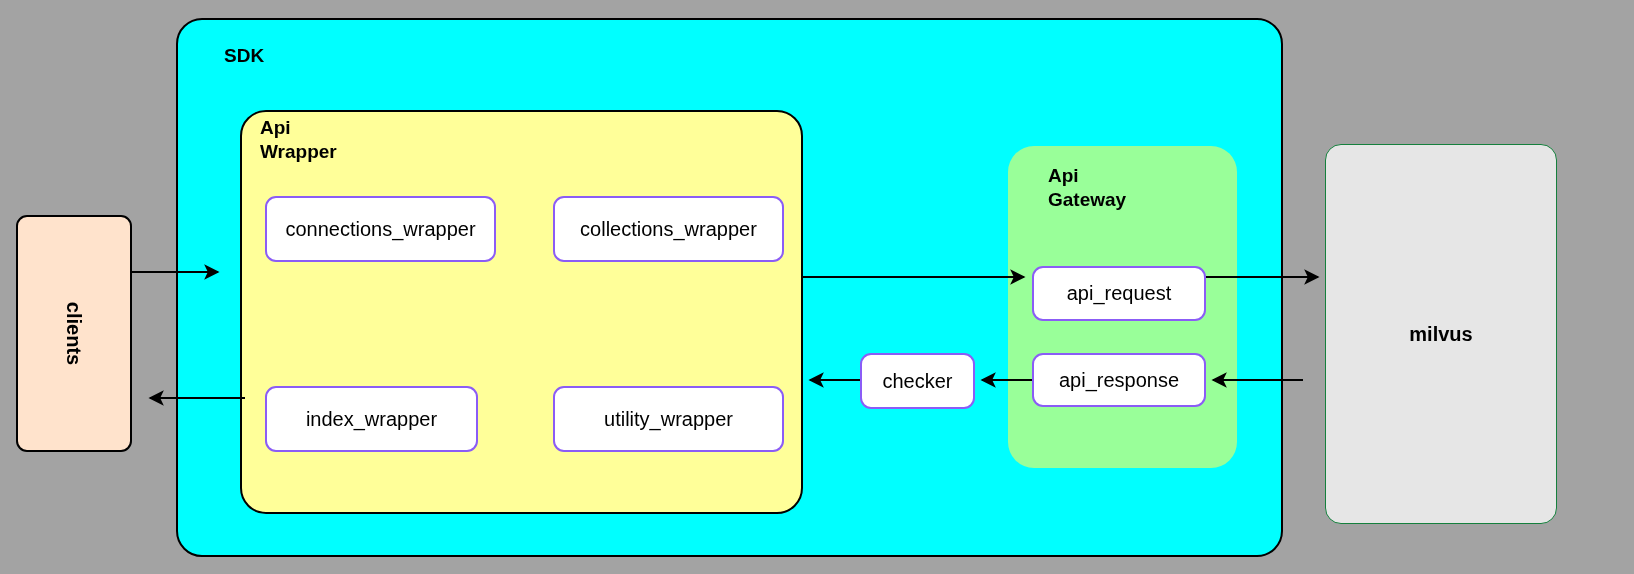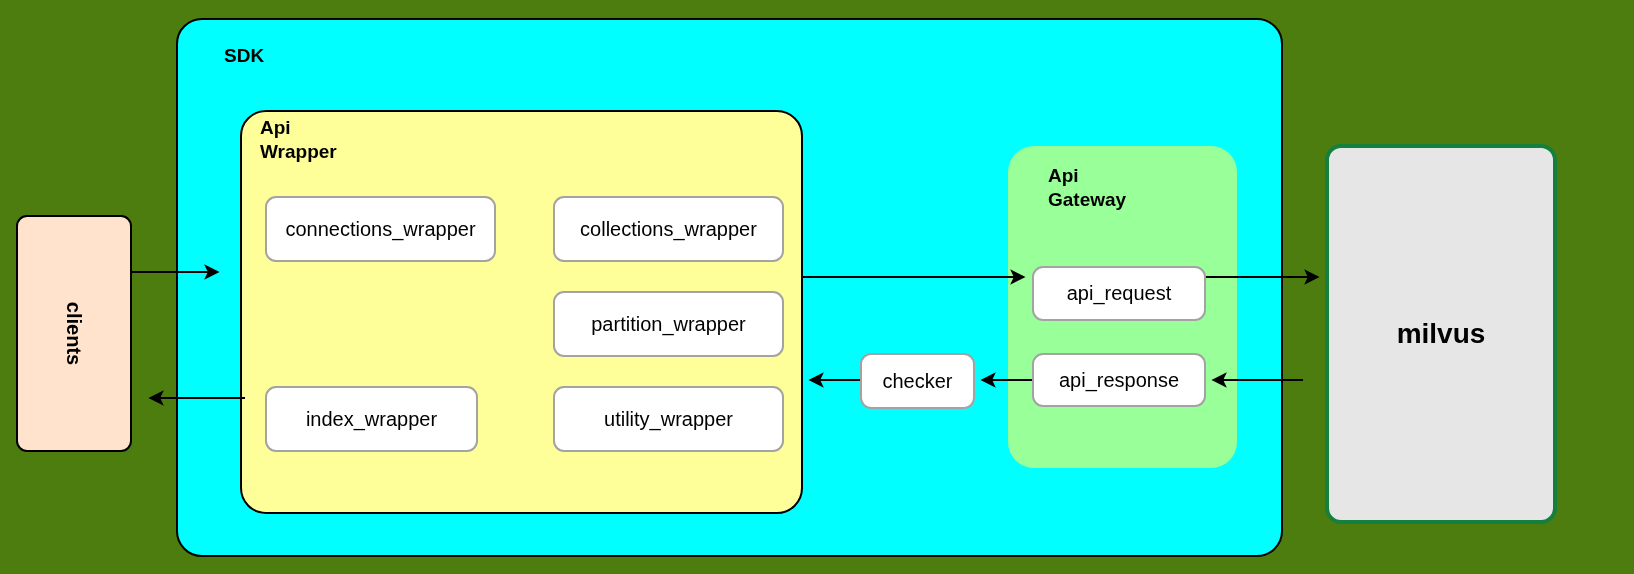--- a/index.html
+++ b/index.html
@@ -7,21 +7,21 @@
     padding: 0;
     background: #ffffff;
   }
   body {
     font-family: "Liberation Sans", sans-serif;
   }
   #canvas {
     position: relative;
     width: 1634px;
     height: 574px;
-    background: #4d7c0f;
+    background: #a3a3a3;
     overflow: hidden;
   }
   .box {
     position: absolute;
     box-sizing: border-box;
     display: flex;
     align-items: center;
     justify-content: center;
   }
 
@@ -66,21 +66,21 @@
   }
   #sdk-title { left: 224px; top: 44px; }
   #api-wrapper-title { left: 260px; top: 116px; }
   #api-gateway-title { left: 1048px; top: 164px; }
 
   
   .leaf {
     position: absolute;
     box-sizing: border-box;
     background: #ffffff;
-    border: 2px solid #a3a3a3;
+    border: 2px solid #8b5cf6;
     border-radius: 11px;
     display: flex;
     align-items: center;
     justify-content: center;
     font-size: 20px;
     color: #000000;
   }
 
   #box-connections-wrapper { left: 265px; top: 196px; width: 231px; height: 66px; }
   #box-collections-wrapper { left: 553px; top: 196px; width: 231px; height: 66px; }
@@ -109,24 +109,24 @@
     color: #000000;
     transform: rotate(90deg);
     white-space: nowrap;
   }
   #box-milvus {
     left: 1325px;
     top: 144px;
     width: 232px;
     height: 380px;
     background: #e6e6e6;
-    border: 4px solid #15803d;
+    border: 1px solid #15803d;
     border-radius: 16px;
     font-weight: bold;
-    font-size: 28px;
+    font-size: 20px;
     color: #000000;
   }
 
   
   #connectors {
     position: absolute;
     left: 0;
     top: 0;
     width: 1634px;
     height: 574px;
@@ -145,21 +145,20 @@
   <div class="box" id="api-gateway-container"></div>
 
   <div class="container-title" id="sdk-title">SDK</div>
   <div class="container-title" id="api-wrapper-title">Api
 Wrapper</div>
   <div class="container-title" id="api-gateway-title">Api
 Gateway</div>
 
   <div class="leaf" id="box-connections-wrapper">connections_wrapper</div>
   <div class="leaf" id="box-collections-wrapper">collections_wrapper</div>
-  <div class="leaf" id="box-partition-wrapper">partition_wrapper</div>
   <div class="leaf" id="box-index-wrapper">index_wrapper</div>
   <div class="leaf" id="box-utility-wrapper">utility_wrapper</div>
 
   <div class="leaf" id="box-checker">checker</div>
 
   <div class="leaf" id="box-api-request">api_request</div>
   <div class="leaf" id="box-api-response">api_response</div>
 
   <div class="box" id="box-clients">
     <span id="clients-label">clients</span>

